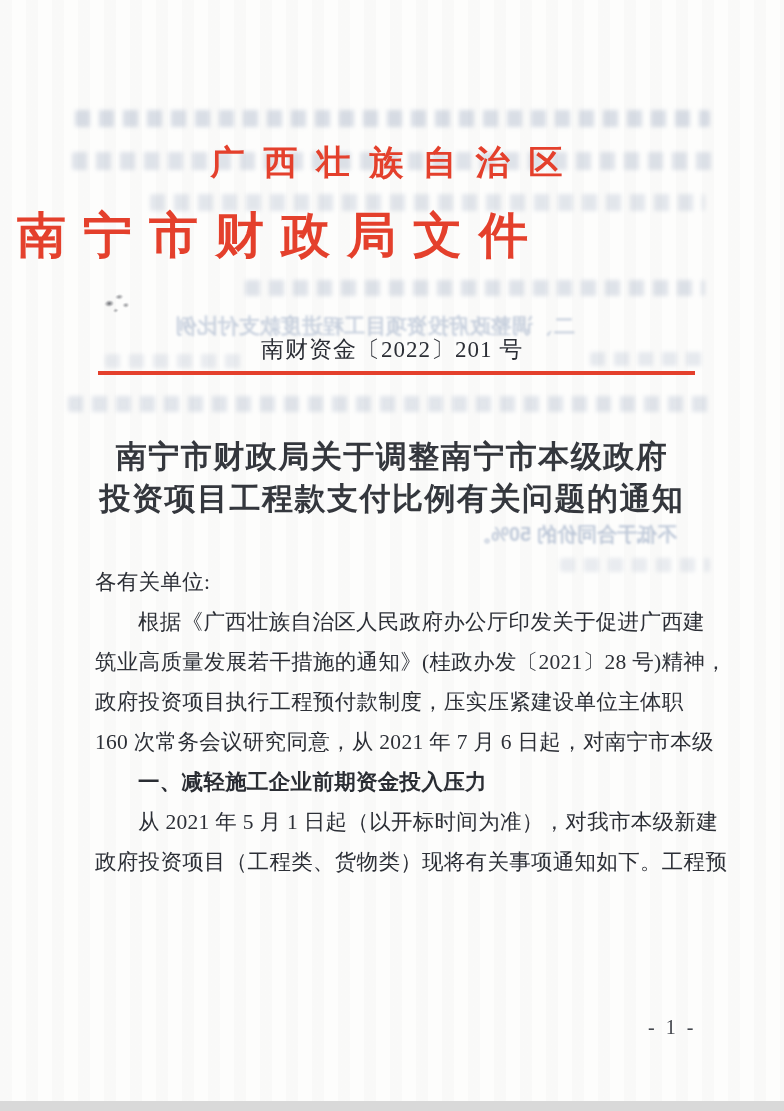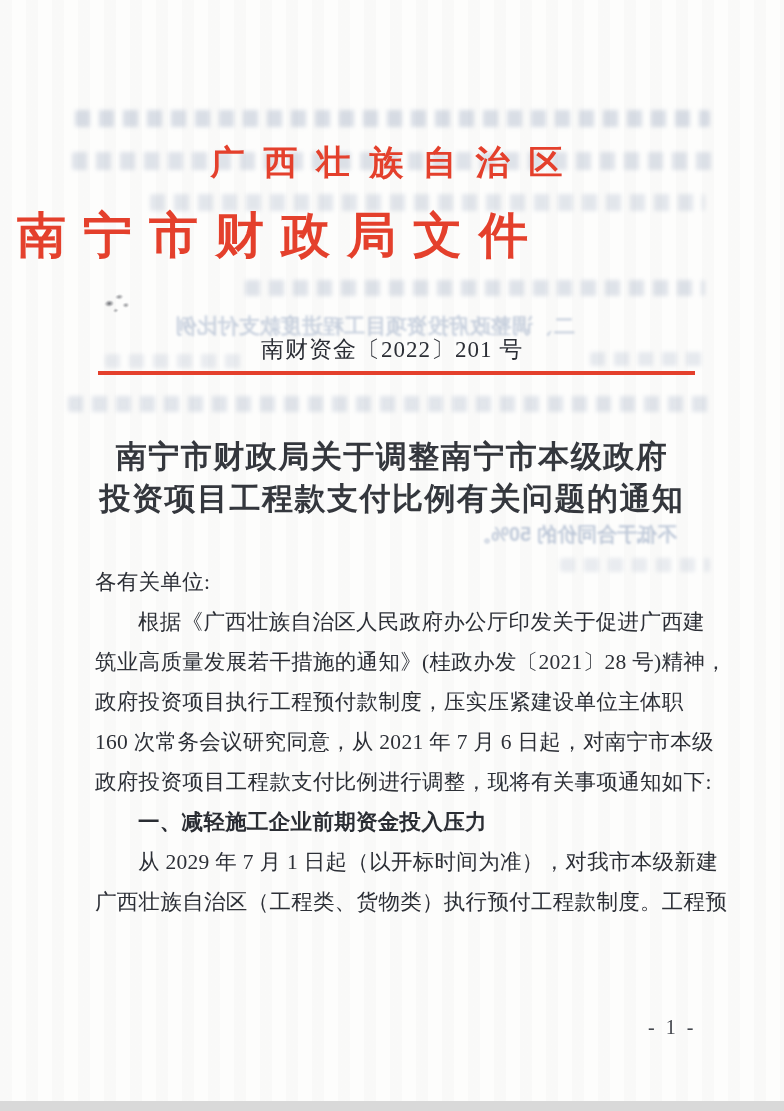--- a/index.html
+++ b/index.html
@@ -169,23 +169,22 @@
     <div class="line">南宁市财政局关于调整南宁市本级政府</div>
     <div class="line">投资项目工程款支付比例有关问题的通知</div>
   </div>
 
   <div class="doc-body">
     <div class="line">各有关单位:</div>
     <div class="line indent">根据《广西壮族自治区人民政府办公厅印发关于促进广西建</div>
     <div class="line">筑业高质量发展若干措施的通知》(桂政办发〔2021〕28 号)精神，</div>
     <div class="line">政府投资项目执行工程预付款制度，压实压紧建设单位主体职</div>
     <div class="line">160 次常务会议研究同意，从 2021 年 7 月 6 日起，对南宁市本级</div>
-    <div class="line">政府投资项目工程款支付比例进行调整，现将有关事项通知如下:</div>
     <div class="line indent heading">一、减轻施工企业前期资金投入压力</div>
-    <div class="line indent">从 2029 年 7 月 1 日起（以开标时间为准），对我市本级新建</div>
-    <div class="line">广西壮族自治区（工程类、货物类）执行预付工程款制度。工程预</div>
+    <div class="line indent">从 2021 年 5 月 1 日起（以开标时间为准），对我市本级新建</div>
+    <div class="line">政府投资项目（工程类、货物类）现将有关事项通知如下。工程预</div>
   </div>
 
   <div class="page-number">- 1 -</div>
 
   <div class="scan-strip-bottom"></div>
 
 </div>
 
 </body></html>

